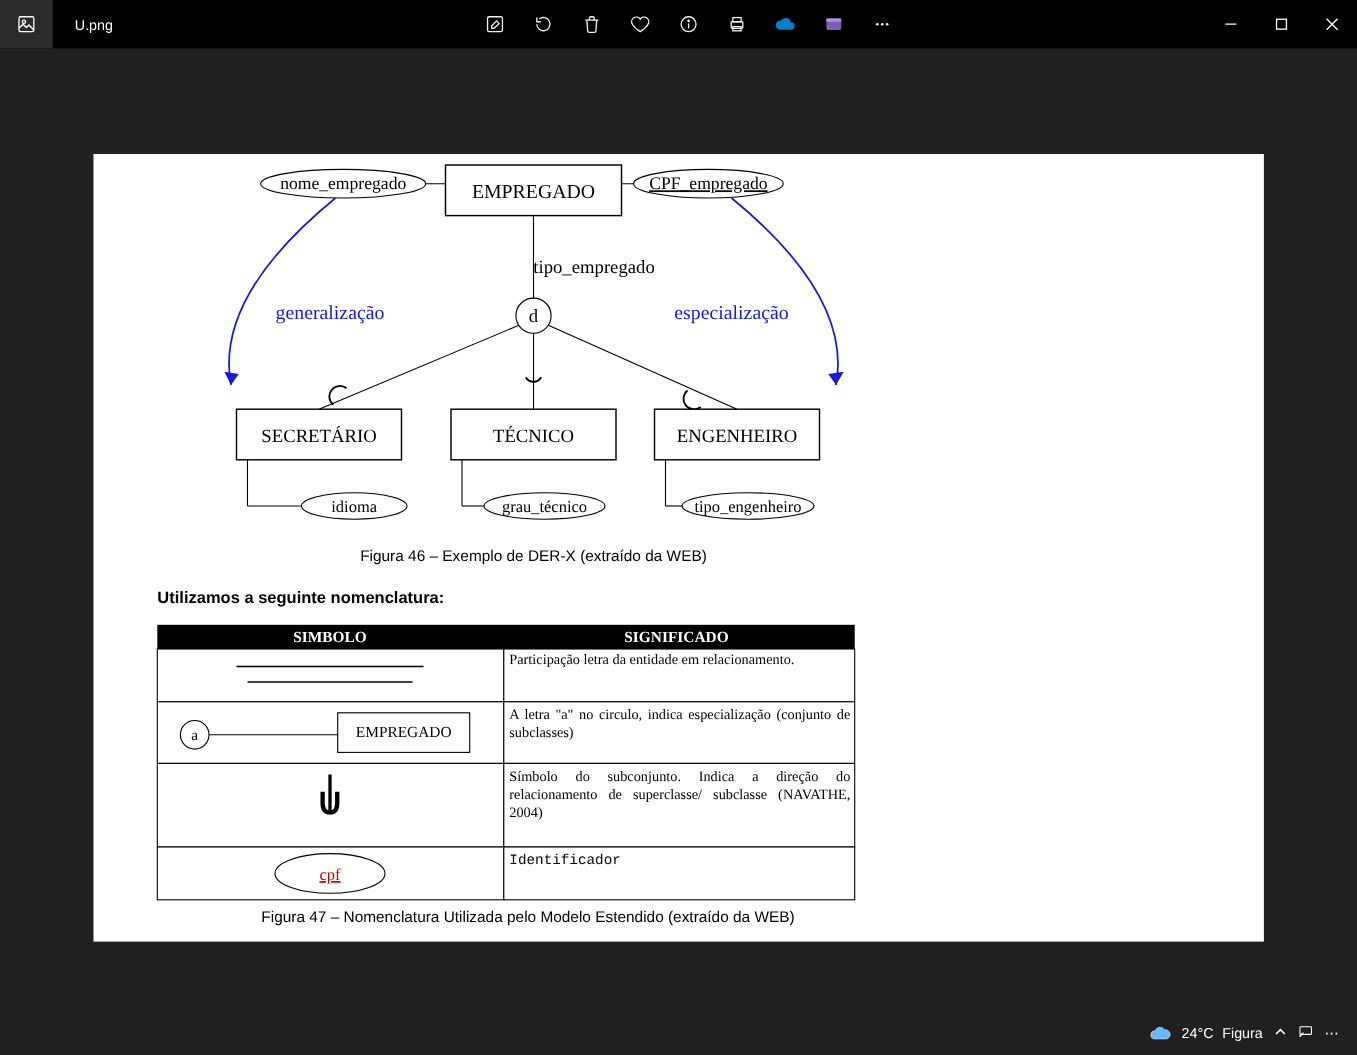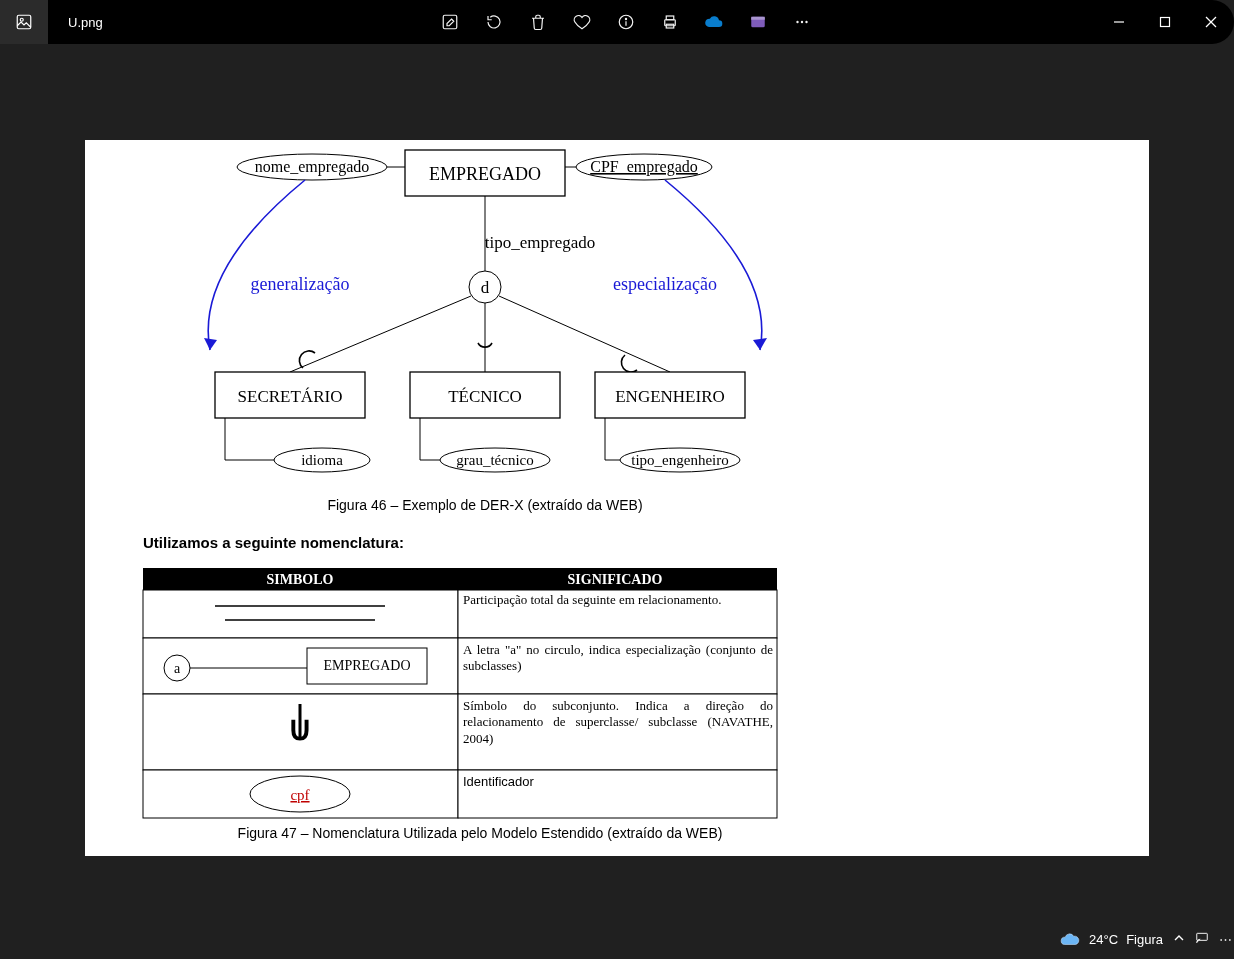--- a/index.html
+++ b/index.html
@@ -1,29 +1,29 @@
 <!DOCTYPE html>
 <html><head>
 <meta charset="utf-8">
 <style>
   html,body{margin:0;padding:0;width:1234px;height:959px;background:#202020;font-family:"Segoe UI",sans-serif;overflow:hidden;}
-  .titlebar{height:44px;background:#000;display:flex;align-items:center;color:#fff;position:relative;border-radius:22px;}
+  .titlebar{height:44px;background:#000;display:flex;align-items:center;color:#fff;position:relative;}
   .titlebar .appicon{width:48px;height:44px;display:flex;align-items:center;justify-content:center;background:#2b2b2b;}
   .titlebar .fname{font-size:13px;margin-left:20px;}
   .titlebar .center-tools{position:absolute;left:440px;top:0;height:44px;display:flex;align-items:center;gap:24px;}
   .titlebar .center-tools .tb-btn{width:20px;height:20px;display:flex;align-items:center;justify-content:center;opacity:.95;}
   .titlebar .winctrl{position:absolute;right:0;top:0;height:44px;display:flex;}
   .titlebar .winctrl div{width:46px;height:44px;display:flex;align-items:center;justify-content:center;}
   .page{position:absolute;left:85px;top:140px;width:1064px;height:716px;background:#fff;}
   .doc-svg{position:absolute;left:0;top:0;}
   .doc-text{font-family:"Times New Roman",serif;fill:#000;}
   .doc-blue{font-family:"Times New Roman",serif;fill:#1a1ad6;}
   .verd{font-family:Verdana,Geneva,sans-serif;fill:#000;}
   .verd-b{font-family:Verdana,Geneva,sans-serif;font-weight:700;fill:#000;}
-  .taskbar{position:absolute;left:0;right:0;bottom:0;height:40px;background:transparent;display:flex;align-items:center;justify-content:flex-end;padding-right:4px;color:#fff;font-size:13px;gap:10px;}
+  .taskbar{position:absolute;left:0;right:15px;bottom:0;height:40px;background:transparent;display:flex;align-items:center;justify-content:flex-end;padding-right:4px;color:#fff;font-size:13px;gap:10px;}
   .weather{display:flex;align-items:center;gap:8px;}
   .tray{display:flex;align-items:center;gap:10px;}
 </style>
 </head>
 <body>
 
 <div class="titlebar">
   <div class="appicon">
     <svg width="18" height="18" viewBox="0 0 24 24" fill="none" stroke="#fff" stroke-width="1.6">
         <rect x="3" y="3" width="18" height="18" rx="2"></rect>
@@ -169,42 +169,42 @@
 
     <g>
       <rect x="58" y="428" width="634" height="22" fill="#000"></rect>
       <text x="215" y="444" fill="#fff" font-family="Verdana" font-weight="700" font-size="14" text-anchor="middle">SIMBOLO</text>
       <text x="530" y="444" fill="#fff" font-family="Verdana" font-weight="700" font-size="14" text-anchor="middle">SIGNIFICADO</text>
 
       <rect x="58" y="450" width="315" height="48" fill="#fff" stroke="#000"></rect>
       <rect x="373" y="450" width="319" height="48" fill="#fff" stroke="#000"></rect>
       <line x1="130" y1="466" x2="300" y2="466" stroke="#000" stroke-width="1.4"></line>
       <line x1="140" y1="480" x2="290" y2="480" stroke="#000" stroke-width="1.4"></line>
-      <foreignObject x="378" y="452" width="310" height="44"><div xmlns="http://www.w3.org/1999/xhtml" style="font-family:Verdana;font-size:13px;text-align:justify;line-height:1.25">Participação total da seguinte em relacionamento.</div></foreignObject>
+      <foreignObject x="378" y="452" width="310" height="44"><div xmlns="http://www.w3.org/1999/xhtml" style="font-family:Verdana;font-size:13px;text-align:justify;line-height:1.25">Participação letra da entidade em relacionamento.</div></foreignObject>
 
       <rect x="58" y="498" width="315" height="56" fill="#fff" stroke="#000"></rect>
       <rect x="373" y="498" width="319" height="56" fill="#fff" stroke="#000"></rect>
       <circle cx="92" cy="528" r="13" fill="#fff" stroke="#000"></circle>
       <text class="doc-text" x="92" y="533" font-size="14" text-anchor="middle">a</text>
       <line x1="105" y1="528" x2="222" y2="528" stroke="#000"></line>
       <rect x="222" y="508" width="120" height="36" fill="#fff" stroke="#000"></rect>
       <text class="doc-text" x="282" y="530" font-size="14" text-anchor="middle">EMPREGADO</text>
       <foreignObject x="378" y="502" width="310" height="50"><div xmlns="http://www.w3.org/1999/xhtml" style="font-family:Verdana;font-size:13px;text-align:justify;line-height:1.25">A letra "a" no circulo, indica especialização (conjunto de subclasses)</div></foreignObject>
 
       <rect x="58" y="554" width="315" height="76" fill="#fff" stroke="#000"></rect>
       <rect x="373" y="554" width="319" height="76" fill="#fff" stroke="#000"></rect>
       <text class="doc-text" x="215" y="600" font-size="34" font-weight="700" text-anchor="middle">∪</text>
       <line x1="215" y1="564" x2="215" y2="600" stroke="#000" stroke-width="3"></line>
       <foreignObject x="378" y="558" width="310" height="70"><div xmlns="http://www.w3.org/1999/xhtml" style="font-family:Verdana;font-size:13px;text-align:justify;line-height:1.25">Símbolo do subconjunto. Indica a direção do relacionamento de superclasse/ subclasse (NAVATHE, 2004)</div></foreignObject>
 
       <rect x="58" y="630" width="315" height="48" fill="#fff" stroke="#000"></rect>
       <rect x="373" y="630" width="319" height="48" fill="#fff" stroke="#000"></rect>
       <ellipse cx="215" cy="654" rx="50" ry="18" fill="#fff" stroke="#000"></ellipse>
       <text x="215" y="660" font-size="15" text-anchor="middle" fill="#c00000" text-decoration="underline" font-family="'Times New Roman',serif">cpf</text>
-      <foreignObject x="378" y="634" width="310" height="40"><div xmlns="http://www.w3.org/1999/xhtml" style="font-family:Liberation Sans, sans-serif;font-size:13px;line-height:1.25">Identificador</div></foreignObject>
+      <foreignObject x="378" y="634" width="310" height="40"><div xmlns="http://www.w3.org/1999/xhtml" style="font-family:Liberation Mono, monospace;font-size:13px;line-height:1.25">Identificador</div></foreignObject>
     </g>
 
     <text class="verd" x="395" y="698" font-size="14" text-anchor="middle">Figura 47 – Nomenclatura Utilizada pelo Modelo Estendido (extraído da WEB)</text>
   </svg>
 </div>
 
 <div class="taskbar">
   <div class="weather">
     <svg width="22" height="18" viewBox="0 0 24 18">
         <path d="M6 15a4 4 0 0 1 .8-8A5 5 0 0 1 16 6a4 4 0 0 1 2 9z" fill="#6cb6f5"></path>

